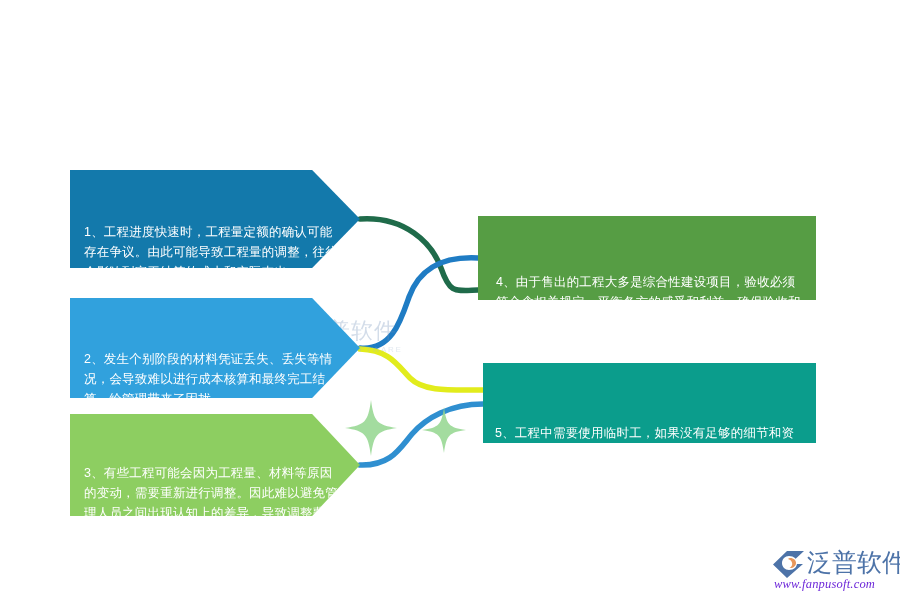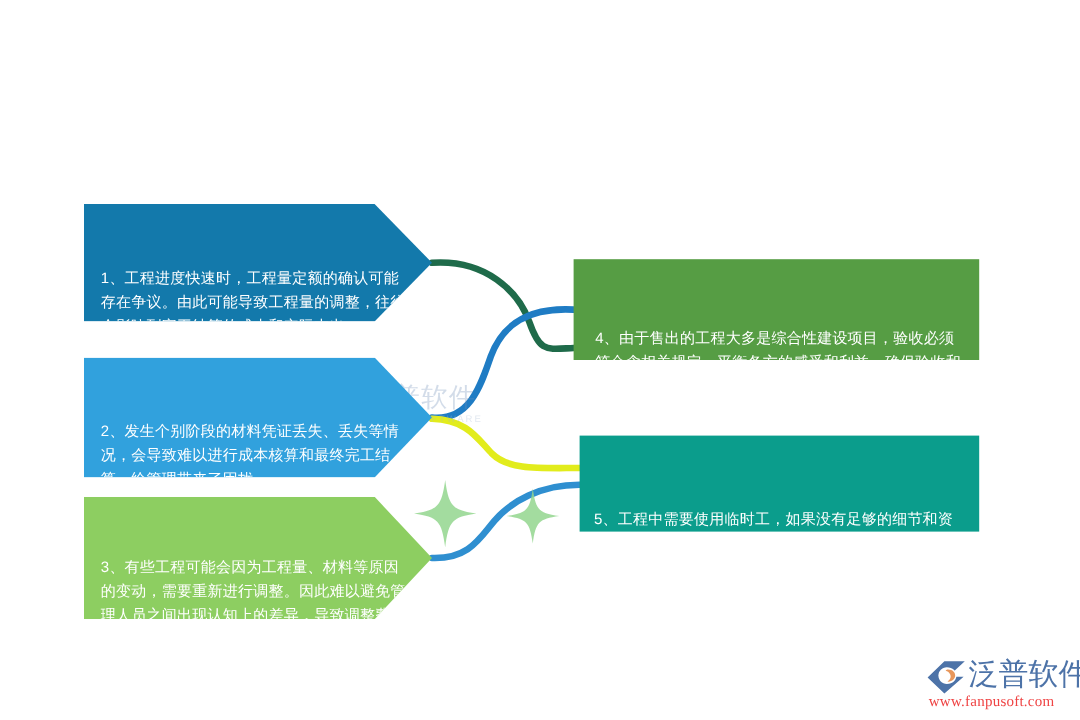--- a/index.html
+++ b/index.html
@@ -146,24 +146,25 @@
     letter-spacing: 0px;
     white-space: nowrap;
     font-family: "Liberation Sans", "DejaVu Sans", sans-serif;
   }
   #logo .logo-url {
     position: absolute;
     left: 2px;
     top: 28px;
     font-size: 12.5px;
     line-height: 15px;
-    color: #ef4444;
+    color: #6d28d9;
     letter-spacing: 0.2px;
     white-space: nowrap;
     font-family: "Liberation Serif", "DejaVu Serif", serif;
+    font-style: italic;
   }
 </style>
 </head>
 <body>
 
 <div id="canvas">
 
   <svg id="connectors" viewBox="0 0 900 600">
 
     <path d="M 360,219 C 405,216 432,243 441,268 C 450,294 455,291 478,290" fill="none" stroke="#1f6b4a" stroke-width="5.5" stroke-linecap="round"></path>

